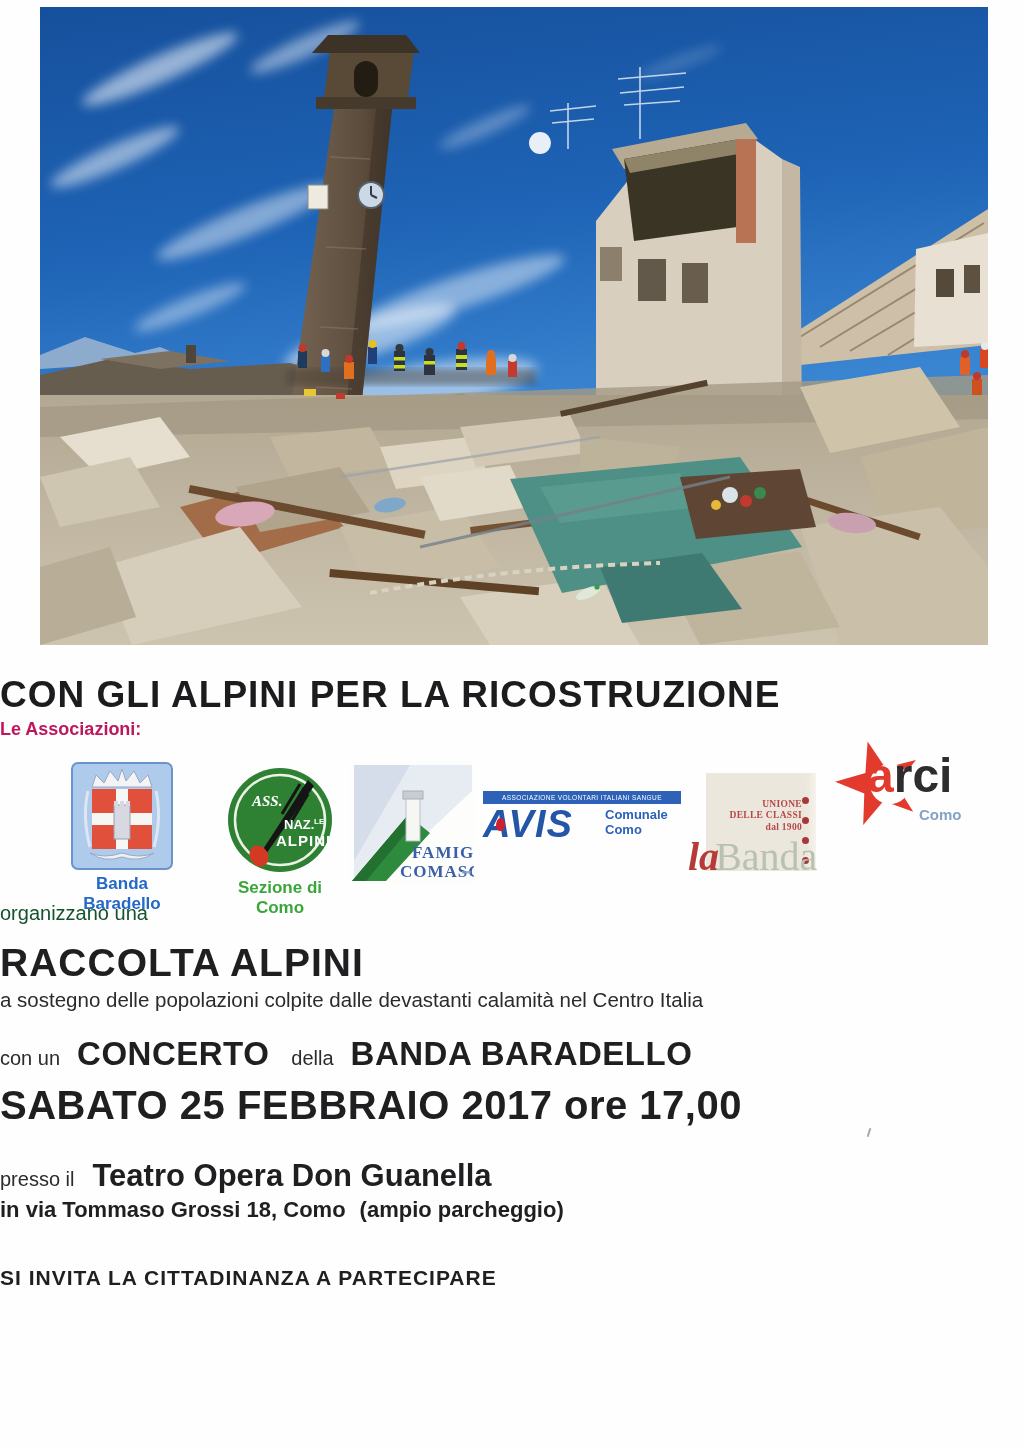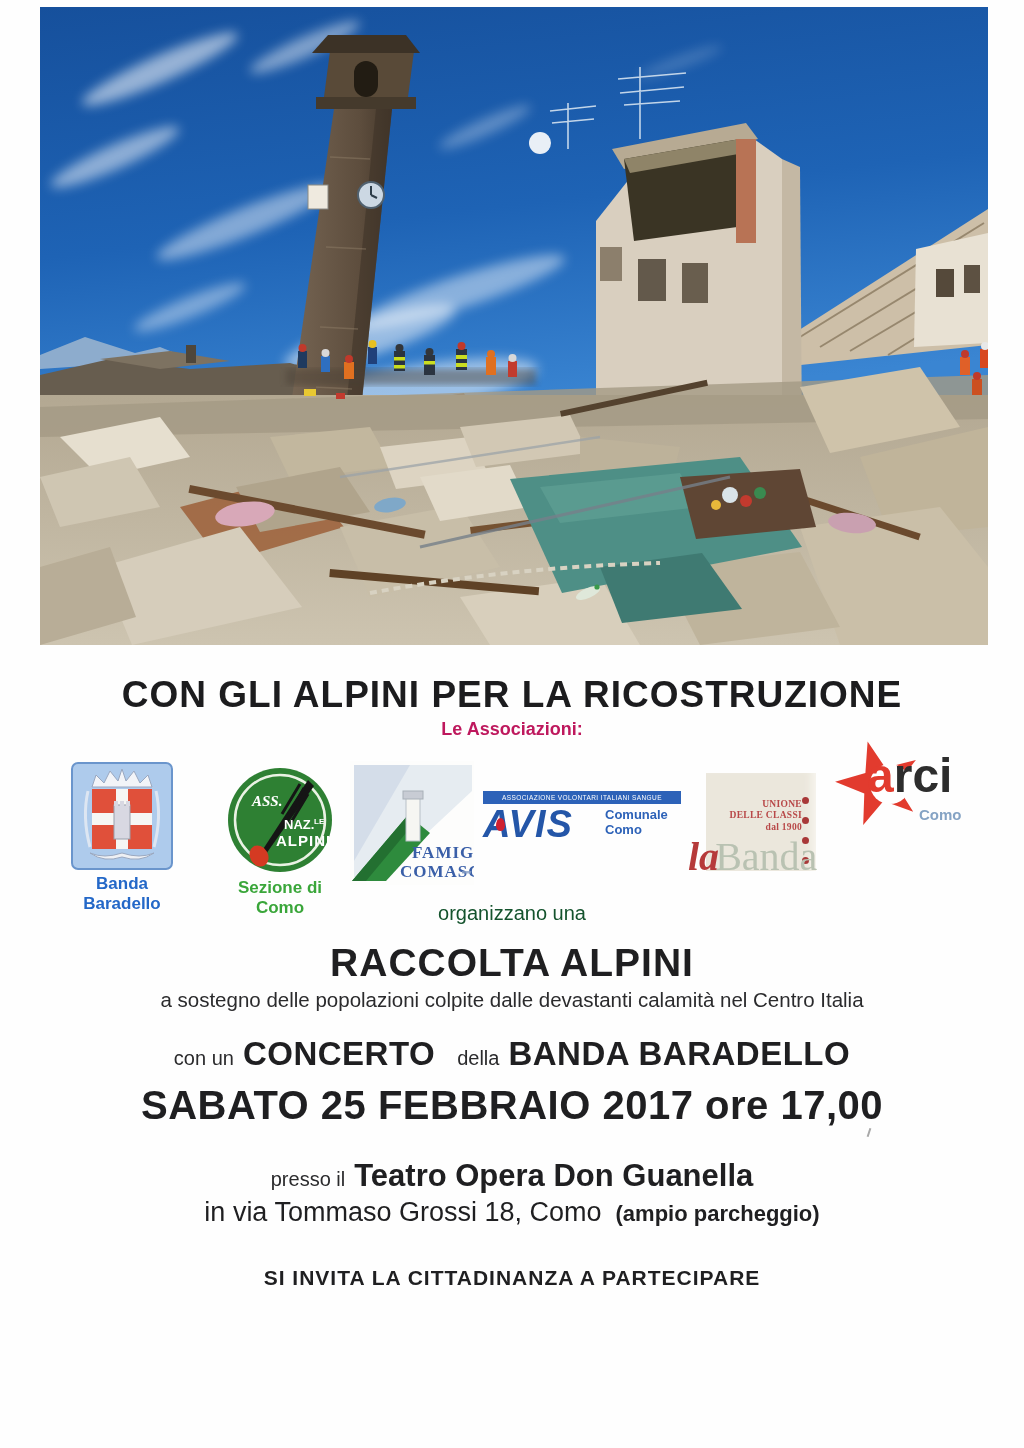--- a/index.html
+++ b/index.html
@@ -2,37 +2,37 @@
 <html><head>
 <meta charset="utf-8">
 <style>
   html,body{margin:0;padding:0;background:#e8e8e8;}
   .page{
     position:relative;width:1024px;height:1448px;margin:0 auto;
     background:#fefefe;overflow:hidden;
     font-family:"Liberation Sans","DejaVu Sans",sans-serif;color:#1f1f21;
   }
   .photo{position:absolute;left:40px;top:7px;width:948px;height:638px;display:block;}
-  .line{position:absolute;left:0;width:1024px;text-align:center;white-space:nowrap;}
+  .line{position:absolute;left:0;width:1024px;text-align:left;white-space:nowrap;}
   .title{top:674px;font-size:37px;font-weight:bold;letter-spacing:1px;color:#1c1c1e;}
   .subtitle{top:719px;font-size:18px;font-weight:bold;color:#be185d;}
   .org-line{top:902px;font-size:20px;color:#14532d;}
   .event-title{top:941px;font-size:39px;font-weight:bold;letter-spacing:1px;}
   .event-sub{top:988px;font-size:20.5px;color:#2b2b2d;}
   .concert-line{top:1035px;}
   .concert-line .sm{font-size:20px;font-weight:normal;color:#2b2b2d;}
-  .concert-line .lg{font-size:33px;font-weight:bold;letter-spacing:.5px;}
+  .concert-line .lg{font-size:33px;font-weight:bold;letter-spacing:.5px;margin-left:8px;}
   .concert-line .gap-r{margin-right:9px;}
   .concert-line .gap-l{margin-left:22px;}
   .date-line{top:1083px;font-size:40px;font-weight:bold;letter-spacing:.5px;}
   .venue-line{top:1158px;}
-  .venue-line .sm{font-size:20px;margin-right:9px;color:#2b2b2d;}
+  .venue-line .sm{font-size:20px;margin-right:18px;color:#2b2b2d;}
   .venue-line .lg{font-size:31px;font-weight:bold;}
   .address-line{top:1197px;}
-  .address-line .addr{font-size:27px;font-weight:normal;}
+  .address-line .addr{font-size:22px;font-weight:bold;}
   .address-line .note{font-size:22px;font-weight:bold;margin-left:14px;}
   .closing-line{top:1266px;font-size:21px;font-weight:bold;letter-spacing:1px;}
   .scan-tick{position:absolute;left:868px;top:1128px;width:2px;height:9px;background:#7a7a7a;opacity:.65;transform:rotate(18deg);}
 
   
   .logo{position:absolute;}
   .logo-label{font-weight:bold;text-align:center;font-size:17px;}
   .banda{left:58px;top:761px;width:128px;}
   .banda svg{display:block;margin:0 auto;}
   .banda .logo-label{margin-top:3px;}

